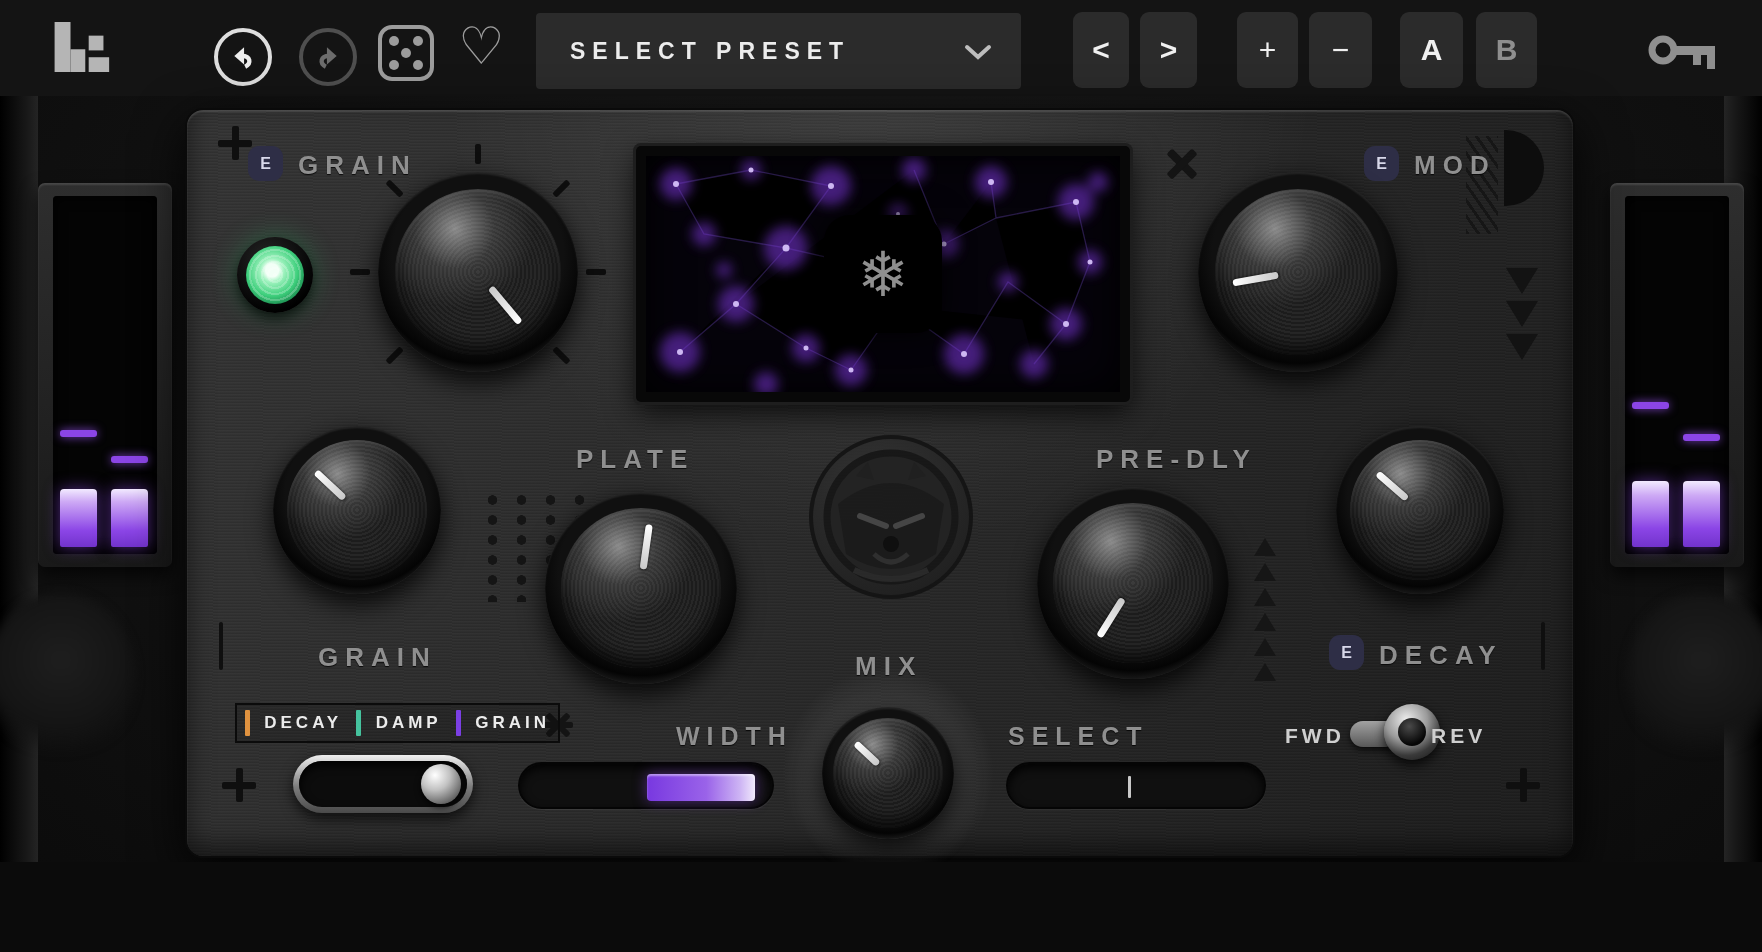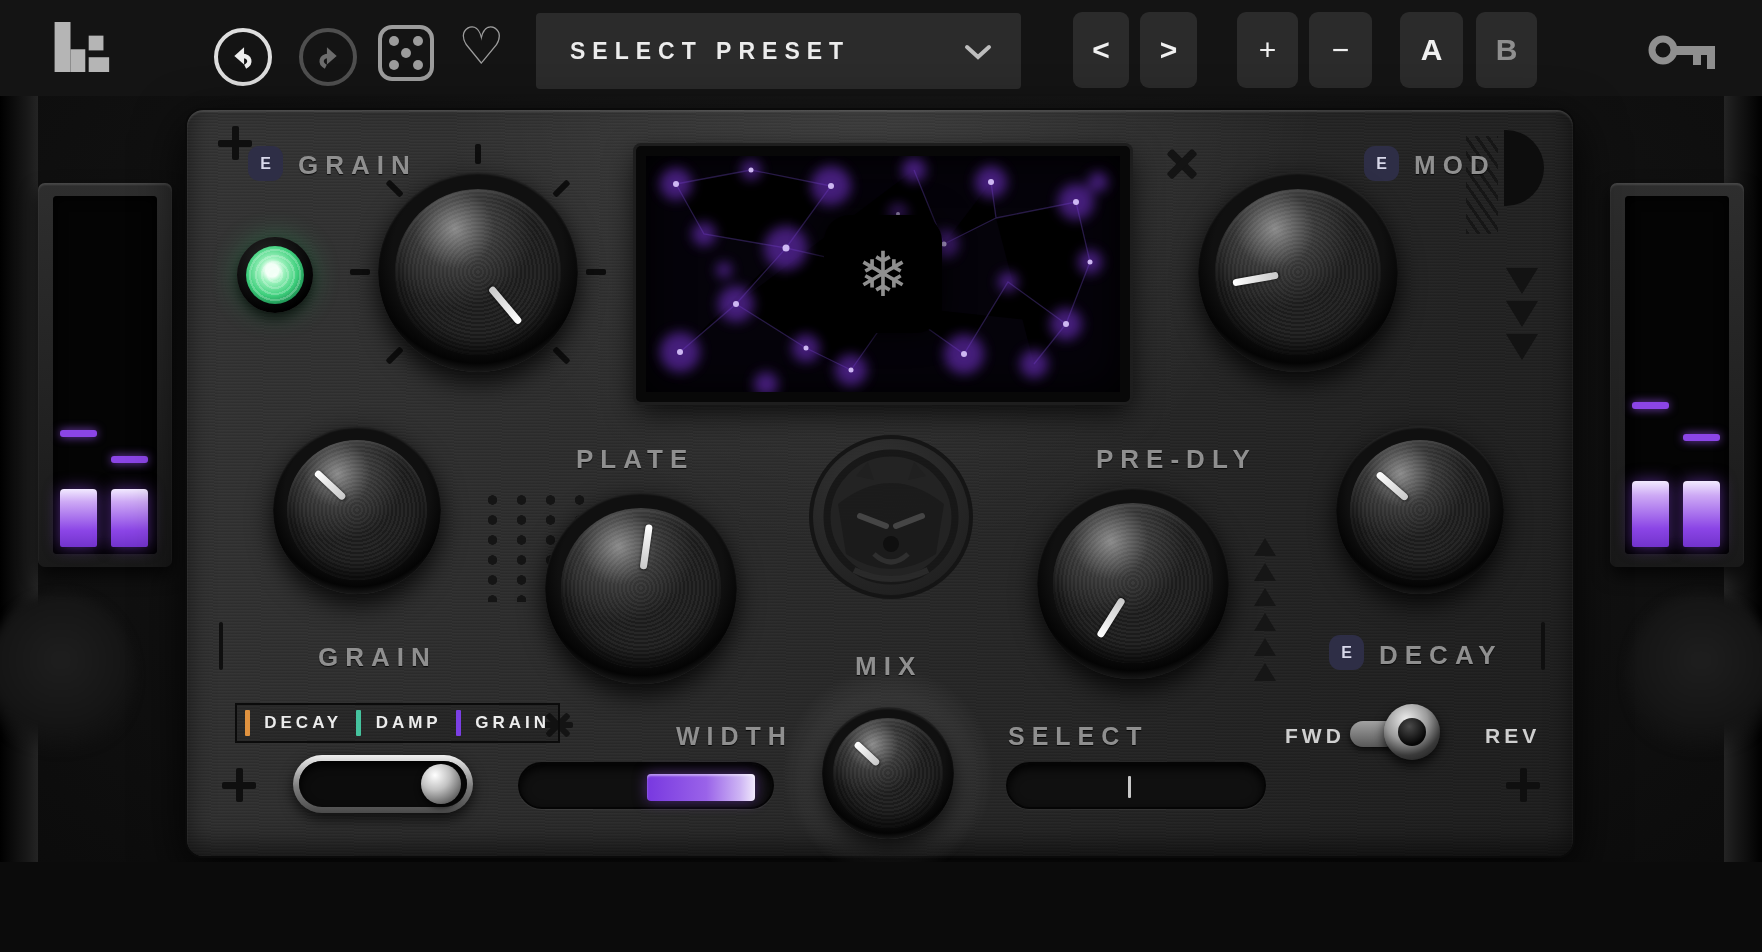--- a/index.html
+++ b/index.html
@@ -425,21 +425,21 @@
   </div>
   <div class="hslider" style="left:1006px;top:762px;width:260px;">
     <div class="stick"></div>
   </div>
 
   <div class="fr-label" style="left:1285px;top:724px;">FWD</div>
   <div class="lever"></div>
   <div class="switch">
       <i></i>
     </div>
-  <div class="fr-label" style="left:1485px;top:724px;">REV</div>
+  <div class="fr-label" style="left:1431px;top:724px;">REV</div>
 
   <div class="statusbar">
     
     
     
 
     
     
 
     

